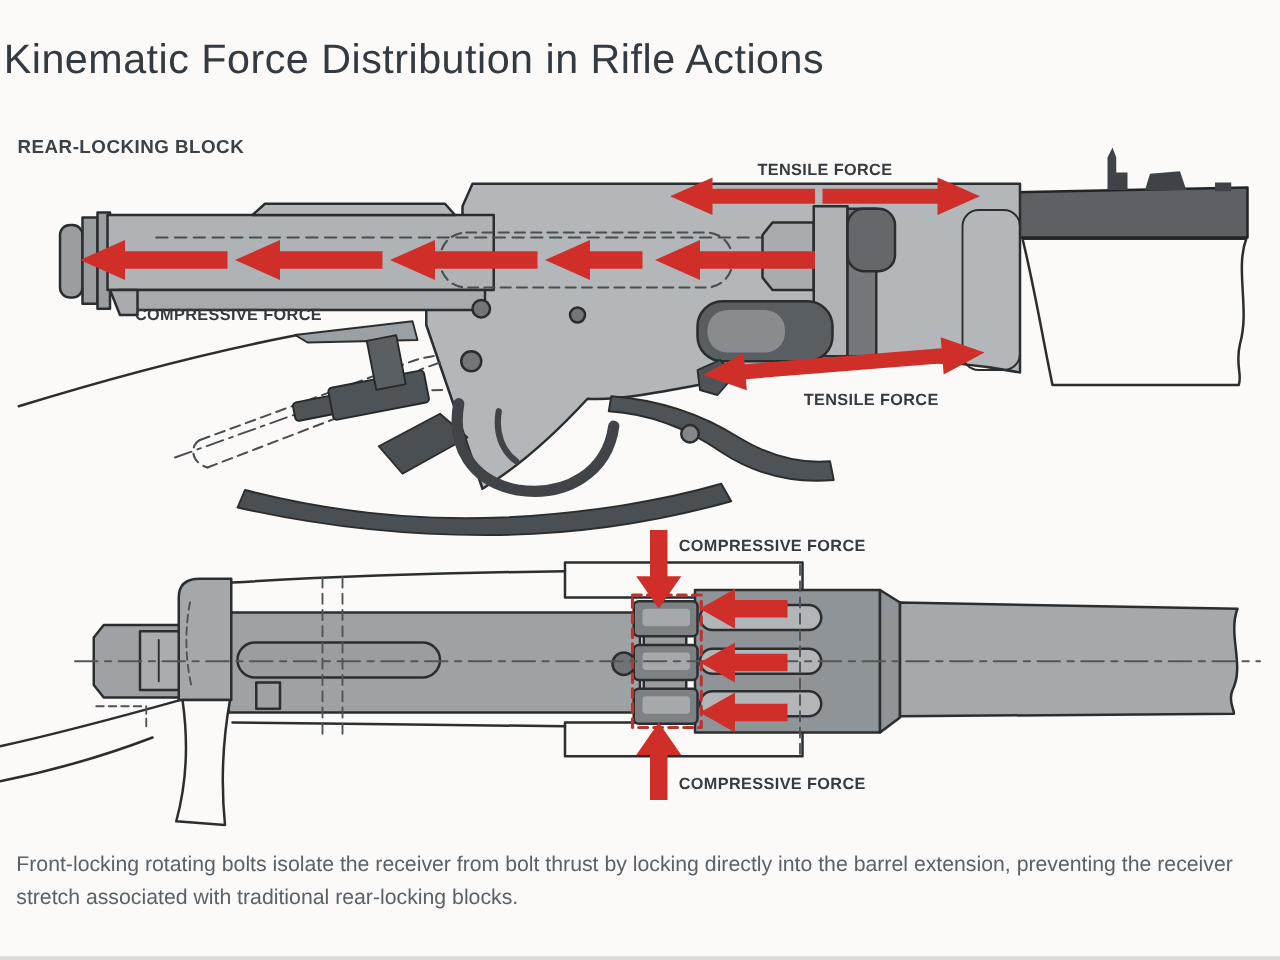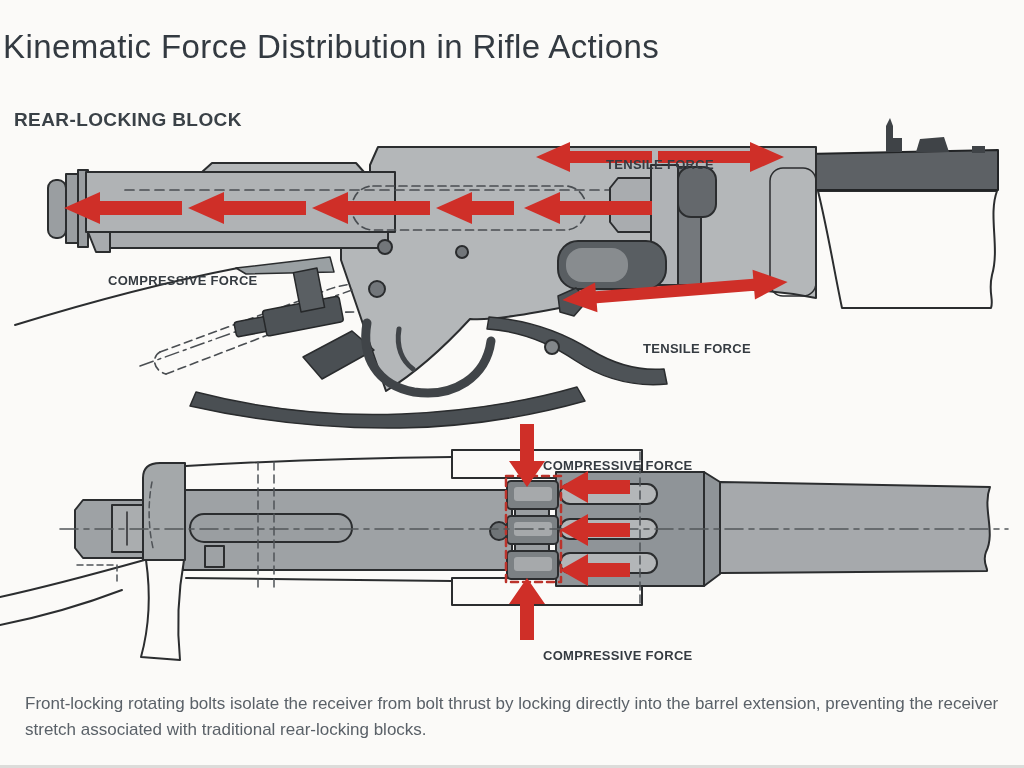--- a/index.html
+++ b/index.html
@@ -5,30 +5,29 @@
   html,body{margin:0;padding:0;background:#fbfaf8;}
   .canvas{
     position:relative;width:1024px;height:768px;overflow:hidden;
     background:#fbfaf8;font-family:"Liberation Sans",sans-serif;padding-left:26px;
   }
   .page-title{
     position:absolute;left:3px;top:28px;margin:0;
     font-size:33px;font-weight:500;letter-spacing:.4px;color:#333a41;
   }
   .sec-label{
-    position:absolute;font-size:19px;font-weight:700;letter-spacing:.4px;color:#3a4147;
+    position:absolute;font-size:15px;font-weight:700;letter-spacing:.4px;color:#3a4147;
     white-space:nowrap;
   }
   .ann{
     position:absolute;font-size:13px;font-weight:700;letter-spacing:.3px;color:#353b41;
     white-space:nowrap;
-    margin-top:29px;
   }
   .caption{
-    position:absolute;left:13px;top:679px;width:1000px;margin:12px;
+    position:absolute;left:13px;top:679px;width:1000px;margin:0;
     font-size:17px;line-height:1.5;color:#5a6168;
   }
   svg.art{position:absolute;left:0;top:0;}
   .edge-bar{position:absolute;left:0;bottom:0;width:1024px;height:3px;background:#dcdcda;}
 </style>
 </head>
 <body>
 
 <div class="canvas">
 

